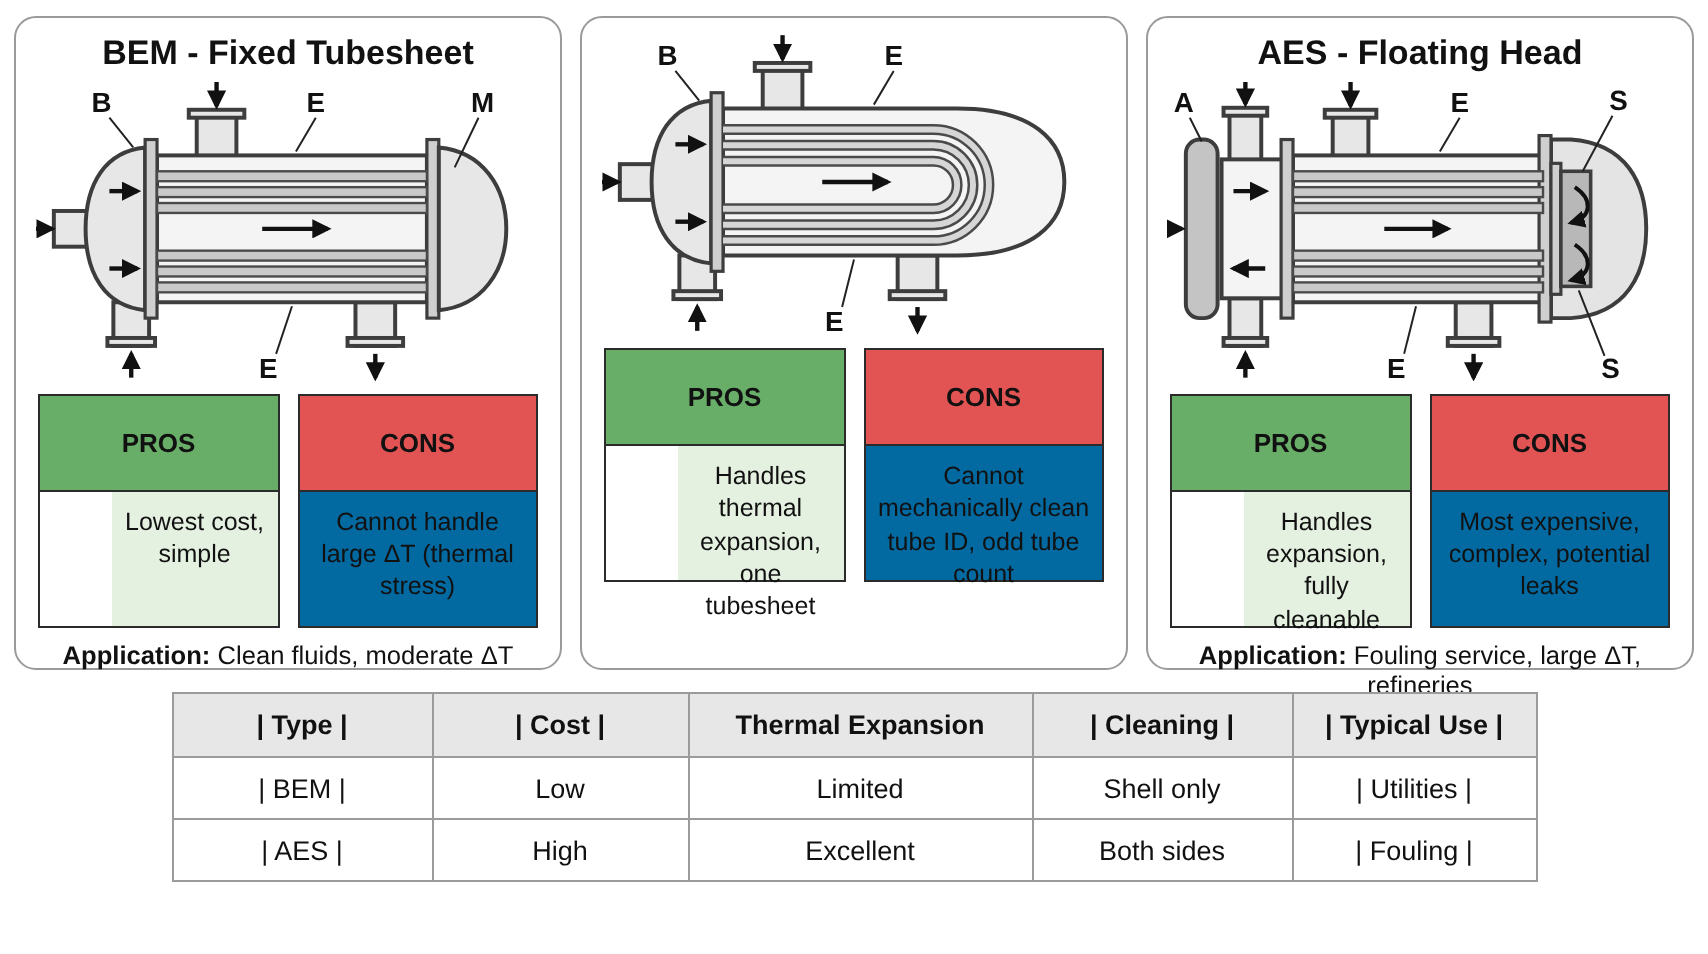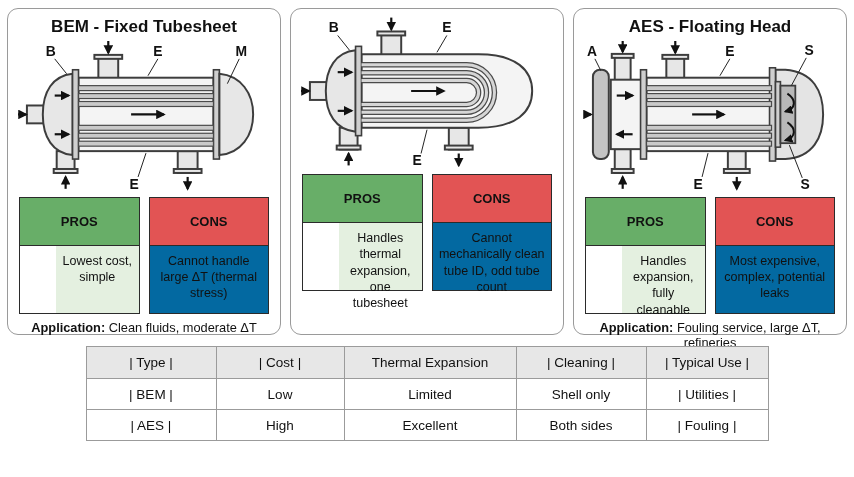--- a/index.html
+++ b/index.html
@@ -33,21 +33,21 @@
   .cons .pc-body { background:#0369a1; }
   .app-line { text-align:center; font-size:12.8px; margin-top:auto; padding:6px 0 1px; }
   .app-line b { font-weight:bold; }
 
   .table-wrap { display:flex; justify-content:center; margin-top:11px; }
   table { border-collapse:collapse; background:#fff; }
   th, td {
     border:1.2px solid #9b9b9b; text-align:center;
     font-size:13.5px; padding:0 8px; height:30px;
   }
-  th { background:#e7e7e7; font-weight:normal; height:31px; }
+  th { background:#e7e7e7; font-weight:bold; height:31px; }
 
   
   .metal { fill:#e7e7e7; stroke:#3d3d3d; stroke-width:2; }
   .shellbody { fill:#f4f4f4; stroke:#3d3d3d; stroke-width:2; }
   .sheet { fill:#cfcfcf; stroke:#3d3d3d; stroke-width:1.6; }
   .tube { fill:#c9c9c9; stroke:#4a4a4a; stroke-width:1.2; }
   .utube-out { fill:none; stroke:#4a4a4a; stroke-width:5.5; }
   .utube-in { fill:none; stroke:#d6d6d6; stroke-width:3; }
   .flow { stroke:#111; stroke-width:2.2; fill:none; }
   .leader { stroke:#222; stroke-width:1; }

